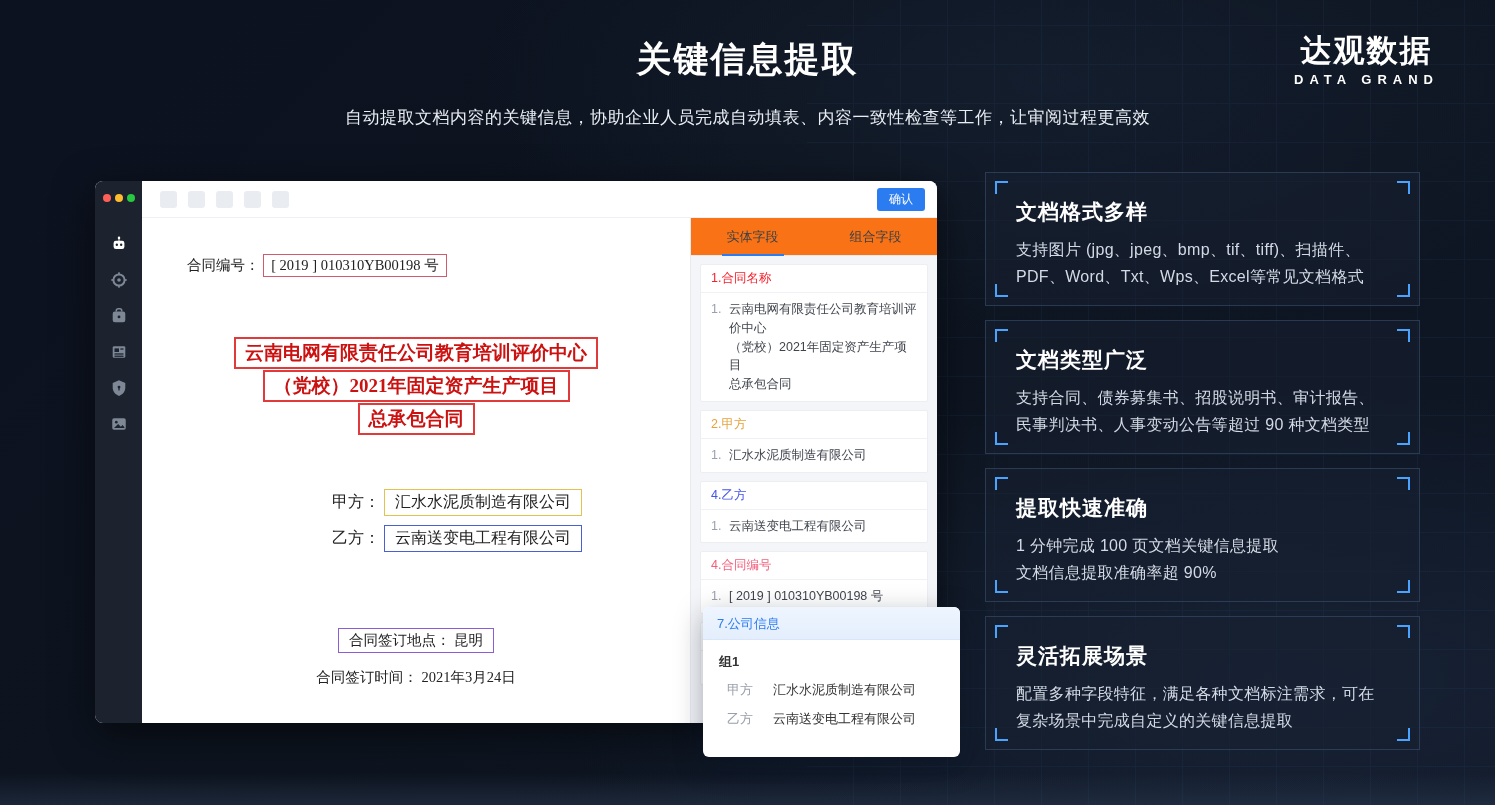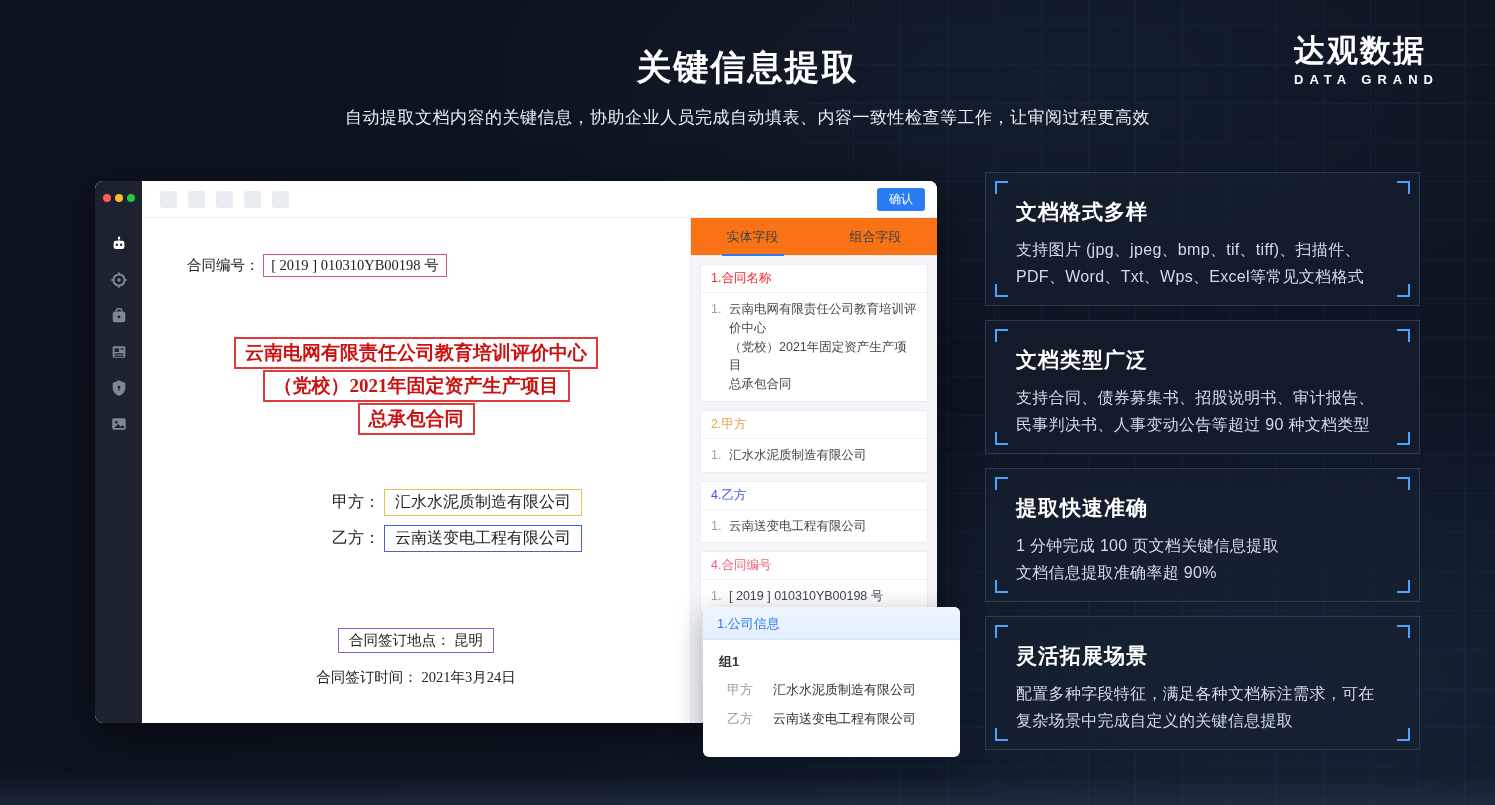--- a/index.html
+++ b/index.html
@@ -11,25 +11,25 @@
       radial-gradient(900px 400px at 70% 10%, rgba(26,38,58,.5), rgba(0,0,0,0) 65%),
       linear-gradient(135deg, #0c1220 0%, #0d141f 45%, #0f1726 100%);
   }
   .circuit{ position:absolute; right:0; top:0; width:46%; height:100%; opacity:.07; pointer-events:none;
     background:
       repeating-linear-gradient(0deg, transparent 0 38px, #4a78b8 38px 39px),
       repeating-linear-gradient(90deg, transparent 0 46px, #4a78b8 46px 47px);
   }
 
   
-  .hero-title{ position:absolute; top:44px; left:0; width:100%; text-align:center;
+  .hero-title{ position:absolute; top:36px; left:0; width:100%; text-align:center;
     color:#fff; font-size:35px; font-weight:700; letter-spacing:2px; }
   .hero-sub{ position:absolute; top:106px; left:0; width:100%; text-align:center;
     color:#e9edf4; font-size:17px; letter-spacing:.5px; }
-  .brand{ position:absolute; top:34px; right:56px; color:#fff; }
+  .brand{ position:absolute; top:34px; right:56px; text-align:center; color:#fff; }
   .brand-name{ font-size:31px; font-weight:700; letter-spacing:2px; line-height:1.1; }
   .brand-sub{ font-size:13px; font-weight:700; letter-spacing:6px; margin-top:4px; }
 
   
   .appwin{ position:absolute; left:95px; top:181px; width:842px; height:542px;
     background:#fff; border-radius:8px; box-shadow:0 12px 40px rgba(0,0,0,.55); }
   .sidebar{ position:absolute; left:0; top:0; width:47px; height:100%;
     background:#1c222e; border-radius:8px 0 0 8px; }
   .lights{ position:absolute; top:13px; left:8px; display:flex; gap:4px; }
   .light{ width:8px; height:8px; border-radius:50%; }
@@ -249,21 +249,21 @@
             <div class="fcard-val">
               <span class="fv-idx">1.</span>
               <span class="fv-text">2021年3月24日</span>
             </div>
           </div>
         </div>
     </div>
   </div>
 
   <div class="popup">
-    <div class="popup-hd">1.公司信息</div>
+    <div class="popup-hd">7.公司信息</div>
     <div class="popup-body">
       <div class="popup-group">组1</div>
       <div id="popup-rows">
           <div class="popup-row">
             <span class="pr-label">甲方</span>
             <span class="pr-value">汇水水泥质制造有限公司</span>
           </div>
           <div class="popup-row">
             <span class="pr-label">乙方</span>
             <span class="pr-value">云南送变电工程有限公司</span>

